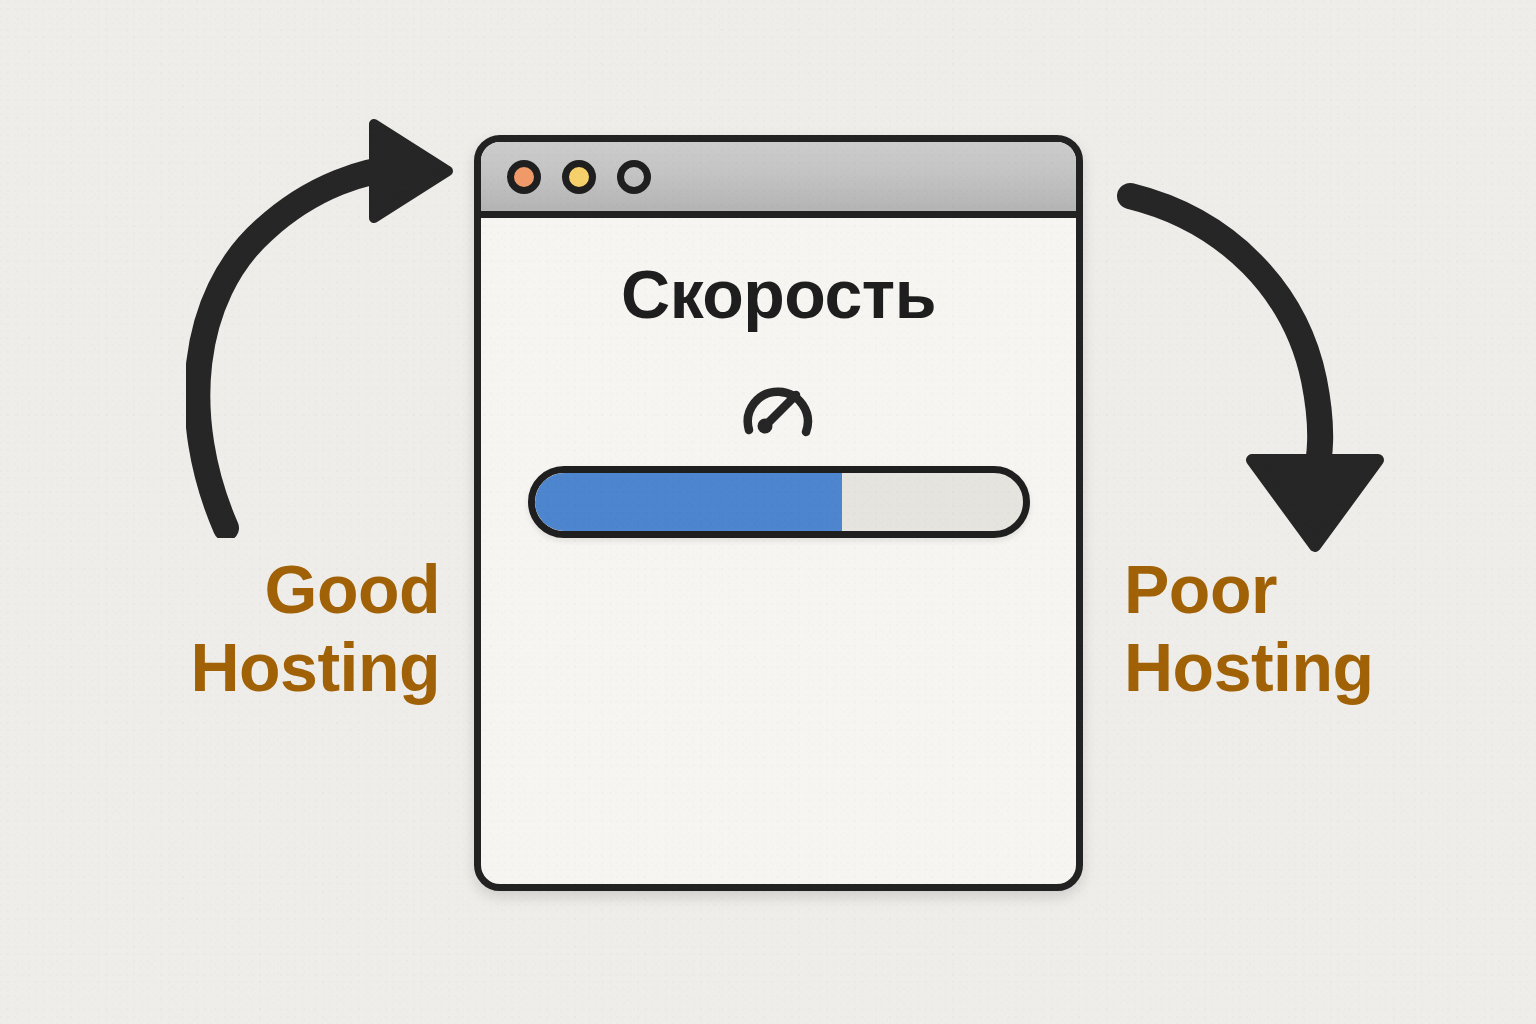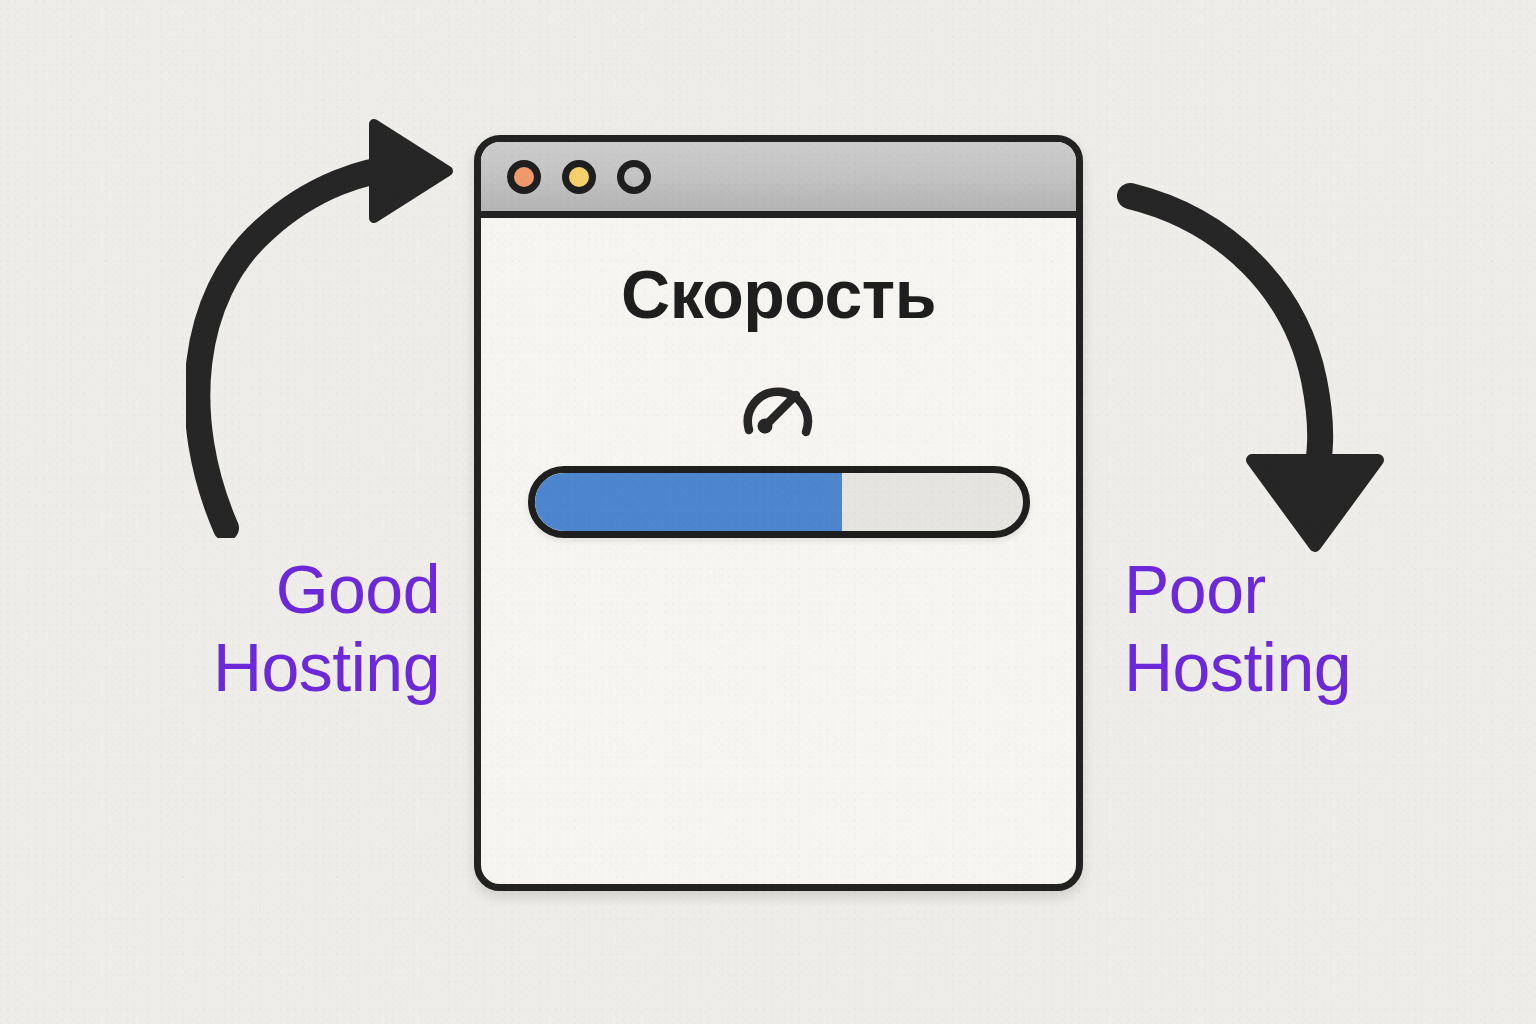--- a/index.html
+++ b/index.html
@@ -123,23 +123,23 @@
     left: 0;
     top: 0;
     bottom: 0;
     background: #4d86ce;
     border-radius: 40px 0 0 40px;
   }
 
   
   .side-label {
     position: absolute;
-    color: #6d28d9;
+    color: #a16207;
     font-size: 68px;
-    font-weight: normal;
+    font-weight: bold;
     line-height: 1.14;
     letter-spacing: -0.5px;
     z-index: 12;
   }
   .side-label.left {
     right: 1096px;   
     top: 551px;
     text-align: right;
     width: 420px;
   }

